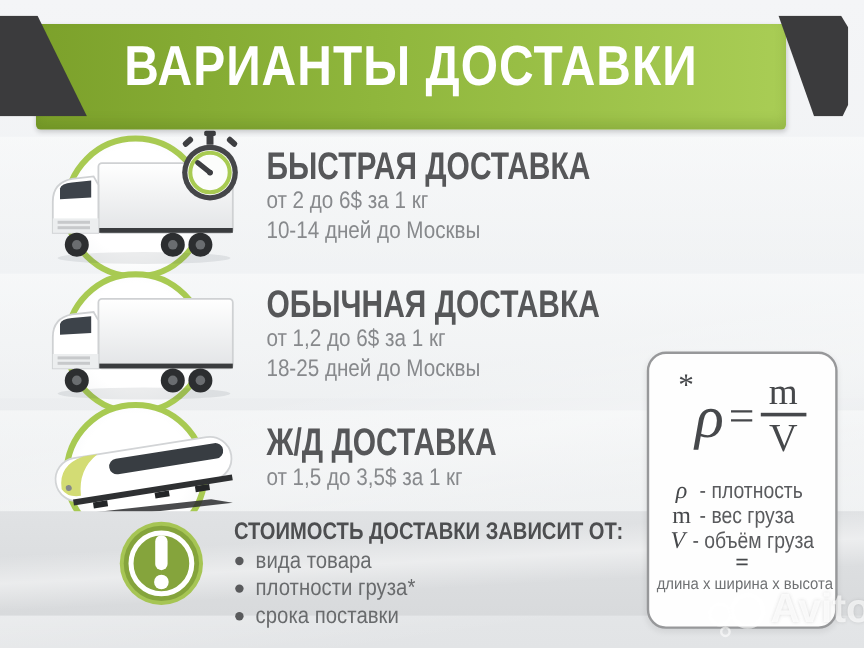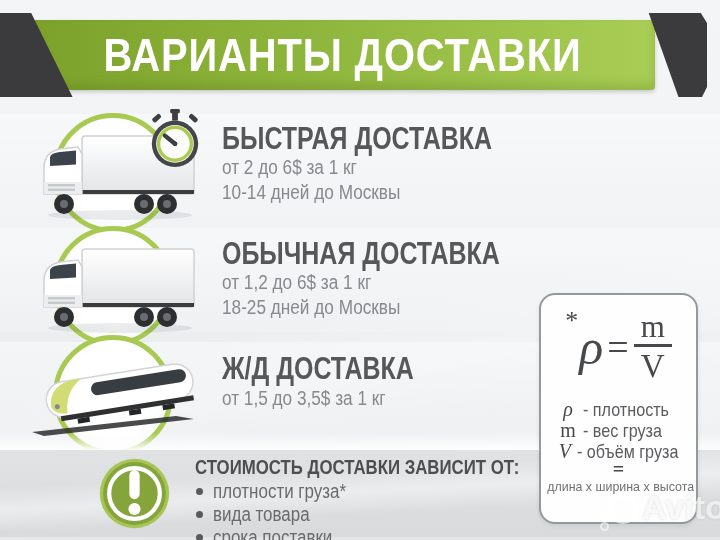--- a/index.html
+++ b/index.html
@@ -16,21 +16,21 @@
   .sw2 { left:-60px; top:392px; transform:rotate(-8deg); opacity:.4; }
   .rowband { position:absolute; left:0; width:720px; height:104px; opacity:.55; pointer-events:none;
     background: linear-gradient(180deg,#fbfcfc 0%, #f1f3f4 100%); }
   .prefooter { position:absolute; left:0; top:433px; width:720px; height:17px; z-index:2; pointer-events:none;
     background: linear-gradient(180deg, rgba(255,255,255,0), rgba(255,255,255,.95)); }
 
   
   .cap { position:absolute; top:13px; height:84px; background:#3b3b3d; z-index:5; }
   .cap-left  { left:0;  width:78px; clip-path: polygon(0 0, 40% 0, 93% 100%, 0 100%); }
   .cap-right { left:645px; width:62px; clip-path: polygon(6% 0, 90% 0, 100% 12%, 100% 88%, 92% 100%, 54% 100%); }
-  .banner { position:absolute; left:30px; top:20px; width:625px; height:70px; z-index:4;
+  .banner { position:absolute; left:30px; top:20px; width:625px; height:88px; z-index:4;
     background: linear-gradient(90deg,#7ca12b 0%, #8fb63c 45%, #a9cd55 100%);
     border-radius:4px;
     box-shadow: inset 0 -6px 10px rgba(60,90,10,.18), 0 2px 4px rgba(0,0,0,.18); }
   .banner-title { display:block; line-height:70px; font-size:47px; font-weight:bold; color:#ffffff;
     text-align:center; transform:scaleX(.85); letter-spacing:1px; white-space:nowrap; }
 
   
   .ring { position:absolute; width:110px; height:110px; border:5px solid #a8ca52; border-radius:50%; z-index:1;
     background: radial-gradient(circle at 50% 45%, #ffffff 55%, #f1f3f4 100%); }
   .vehicle { position:absolute; z-index:2; }
@@ -58,21 +58,21 @@
   .f-sym { width:22px; text-align:center; font-family:"Liberation Serif", serif; font-size:20px; color:#46484b; }
   .sym-it { font-style:italic; }
   .f-label { font-size:19px; color:#5a5b5e; transform:scaleX(.85); transform-origin:0 50%; white-space:nowrap; margin-left:4px; }
   .f-where { text-align:center; margin-top:4px; height:36px; }
   .w-prefix { font-size:27px; color:#46484b; transform:scaleX(.85); display:inline-block; vertical-align:6px; }
   .w-sym { font-family:"Liberation Serif", serif; font-style:italic; font-size:38px; margin-left:3px; }
   .w-eq { text-align:center; font-family:"Liberation Serif", serif; font-size:20px; font-weight:bold; line-height:14px; color:#46484b; }
   .w-result { text-align:center; font-size:13.5px; color:#6f7173; transform:scaleX(.92); margin-top:3px; white-space:nowrap; }
 
   
-  .footer { position:absolute; left:0; top:450px; width:720px; height:87px; z-index:3;
+  .footer { position:absolute; left:0; top:426px; width:720px; height:87px; z-index:3;
     background: linear-gradient(180deg,#e0e2e4 0%, #d8dadc 100%); }
   .footer-streak { position:absolute; left:-40px; top:18px; width:820px; height:46px; transform:rotate(-3deg);
     background: linear-gradient(180deg, rgba(255,255,255,0), rgba(255,255,255,.45), rgba(255,255,255,0)); pointer-events:none; }
   .excl { position:absolute; left:97px; top:6px; width:75px; height:75px; }
   .footer-heading { position:absolute; left:195px; top:6px; font-size:20px; font-weight:bold; color:#4d4e50;
     transform:scaleX(.84); transform-origin:0 50%; white-space:nowrap; }
   .bullets { position:absolute; left:196px; top:30px; }
   .b-row { display:flex; align-items:center; height:23px; }
   .b-dot { width:7px; height:7px; border-radius:50%; background:#595a5c; margin-right:10px; flex:none; }
   .b-text { font-size:19.5px; color:#696b6d; transform:scaleX(.87); transform-origin:0 50%; white-space:nowrap; }
@@ -220,25 +220,25 @@
       <circle cx="40" cy="40" r="37" fill="#a6c554"></circle>
       <circle cx="40" cy="40" r="33.5" fill="#85a43c"></circle>
       <circle cx="40" cy="40" r="27" fill="none" stroke="#ffffff" stroke-width="4.5"></circle>
       <rect x="34.5" y="15" width="11" height="31" rx="5.5" fill="#ffffff"></rect>
       <circle cx="40" cy="56.5" r="6.5" fill="#ffffff"></circle>
     </svg>
     <div class="footer-heading">СТОИМОСТЬ ДОСТАВКИ ЗАВИСИТ ОТ:</div>
     <div class="bullets">
       <div class="b-row">
         <span class="b-dot"></span>
-        <span class="b-text">плотности груза*</span>
+        <span class="b-text">вида товара</span>
       </div>
       <div class="b-row">
         <span class="b-dot"></span>
-        <span class="b-text">вида товара</span>
+        <span class="b-text">плотности груза*</span>
       </div>
       <div class="b-row">
         <span class="b-dot"></span>
         <span class="b-text">срока поставки</span>
       </div>
     </div>
   </div>
 
   <div class="wm">
     <span class="wm-c wm-c1"></span>

